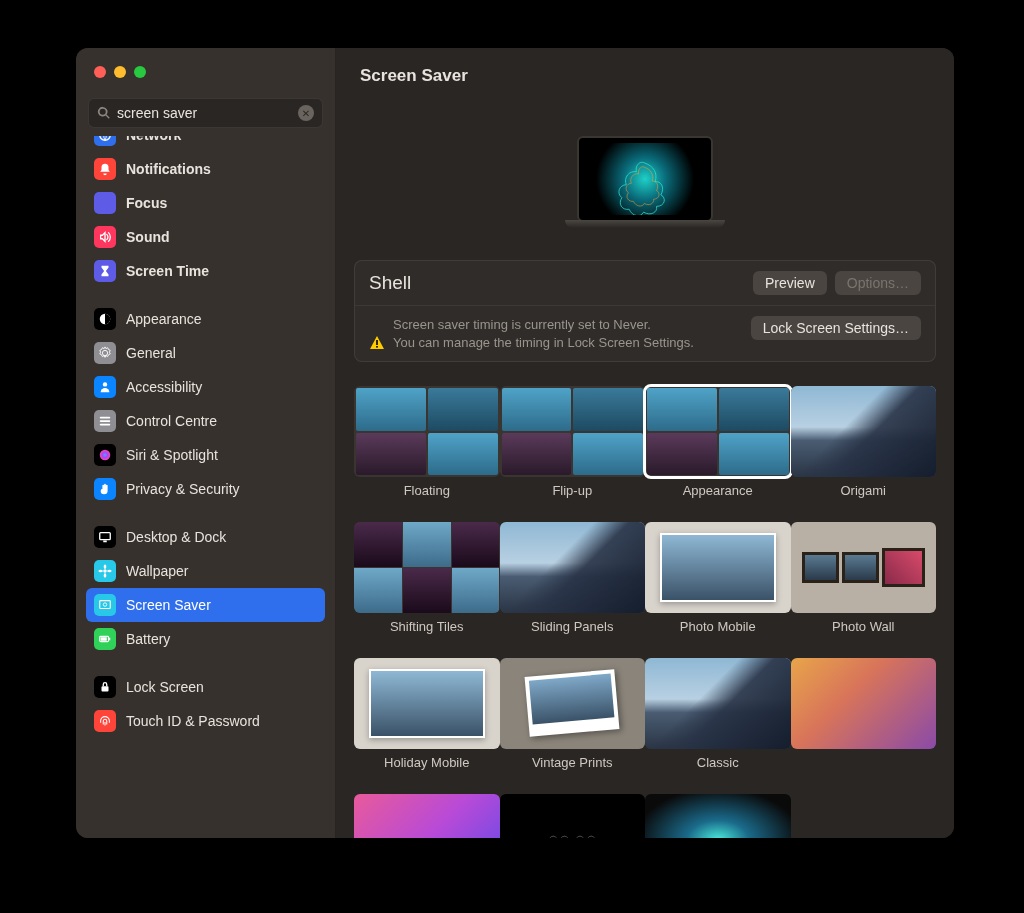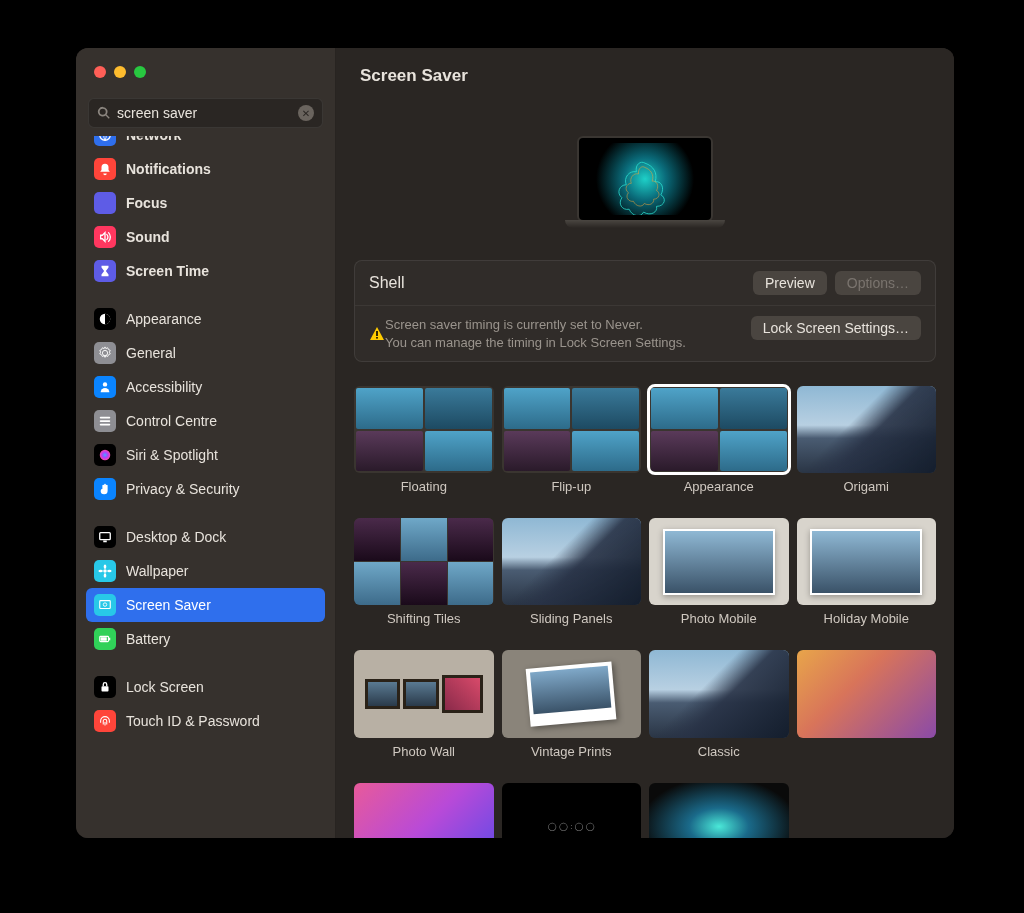--- a/index.html
+++ b/index.html
@@ -119,41 +119,41 @@
   .info-card {
     margin: 6px 18px 0 18px;
     border:1px solid rgba(255,255,255,0.08);
     border-radius:8px;
     background: rgba(255,255,255,0.03);
   }
   .info-row {
     display:flex; align-items:center; justify-content:space-between;
     padding:10px 14px;
   }
-  .saver-name { color:#e8e3dc; font-size:16px; }
+  .saver-name { color:#e8e3dc; font-size:19px; }
   .btn-group { display:flex; gap:8px; }
   .btn {
     background:#4a4540; color:#e8e3dc;
     border:none; padding:4px 12px; border-radius:6px;
     font-size:14px; cursor:pointer;
   }
   .btn.disabled { color:#7a746e; }
   .warn-row {
-    display:flex; align-items:center; 
+    display:flex; align-items:flex-end; gap:8px;
     padding:10px 14px; border-top:1px solid rgba(255,255,255,0.06);
   }
   .warn-icon { width:16px;height:16px;flex-shrink:0;margin-top:1px; }
   .warn-text { flex:1; color:#9a948d; font-size:13px; line-height:1.35; }
 
   .grid {
     flex:1; overflow-y:auto;
     padding: 24px 18px 0 18px;
     display:grid;
     grid-template-columns: repeat(4, 1fr);
-    gap: 24px 8px;
+    gap: 24px 0;
   }
   .tile { display:flex; flex-direction:column; align-items:center; gap:6px; cursor:pointer; }
   .thumb {
     width:100%; aspect-ratio: 16/10;
     border-radius:6px;
     background:#3a3530;
     overflow:hidden;
     position:relative;
   }
   .thumb.selected { outline:3px solid #fff; outline-offset:-1px; }
@@ -492,32 +492,32 @@
           <div class="thumb mtn"></div>
           <div class="tile-label">Sliding Panels</div>
         </div>
         <div class="tile">
           <div class="thumb framed">
             <div></div>
           </div>
           <div class="tile-label">Photo Mobile</div>
         </div>
         <div class="tile">
+          <div class="thumb wall">
+            <div></div>
+            <div></div>
+            <div></div>
+          </div>
+          <div class="tile-label">Photo Wall</div>
+        </div>
+        <div class="tile">
           <div class="thumb framed">
             <div></div>
           </div>
           <div class="tile-label">Holiday Mobile</div>
-        </div>
-        <div class="tile">
-          <div class="thumb wall">
-            <div></div>
-            <div></div>
-            <div></div>
-          </div>
-          <div class="tile-label">Photo Wall</div>
         </div>
         <div class="tile">
           <div class="thumb polaroid">
             <div>
               <div></div>
             </div>
           </div>
           <div class="tile-label">Vintage Prints</div>
         </div>
         <div class="tile">

